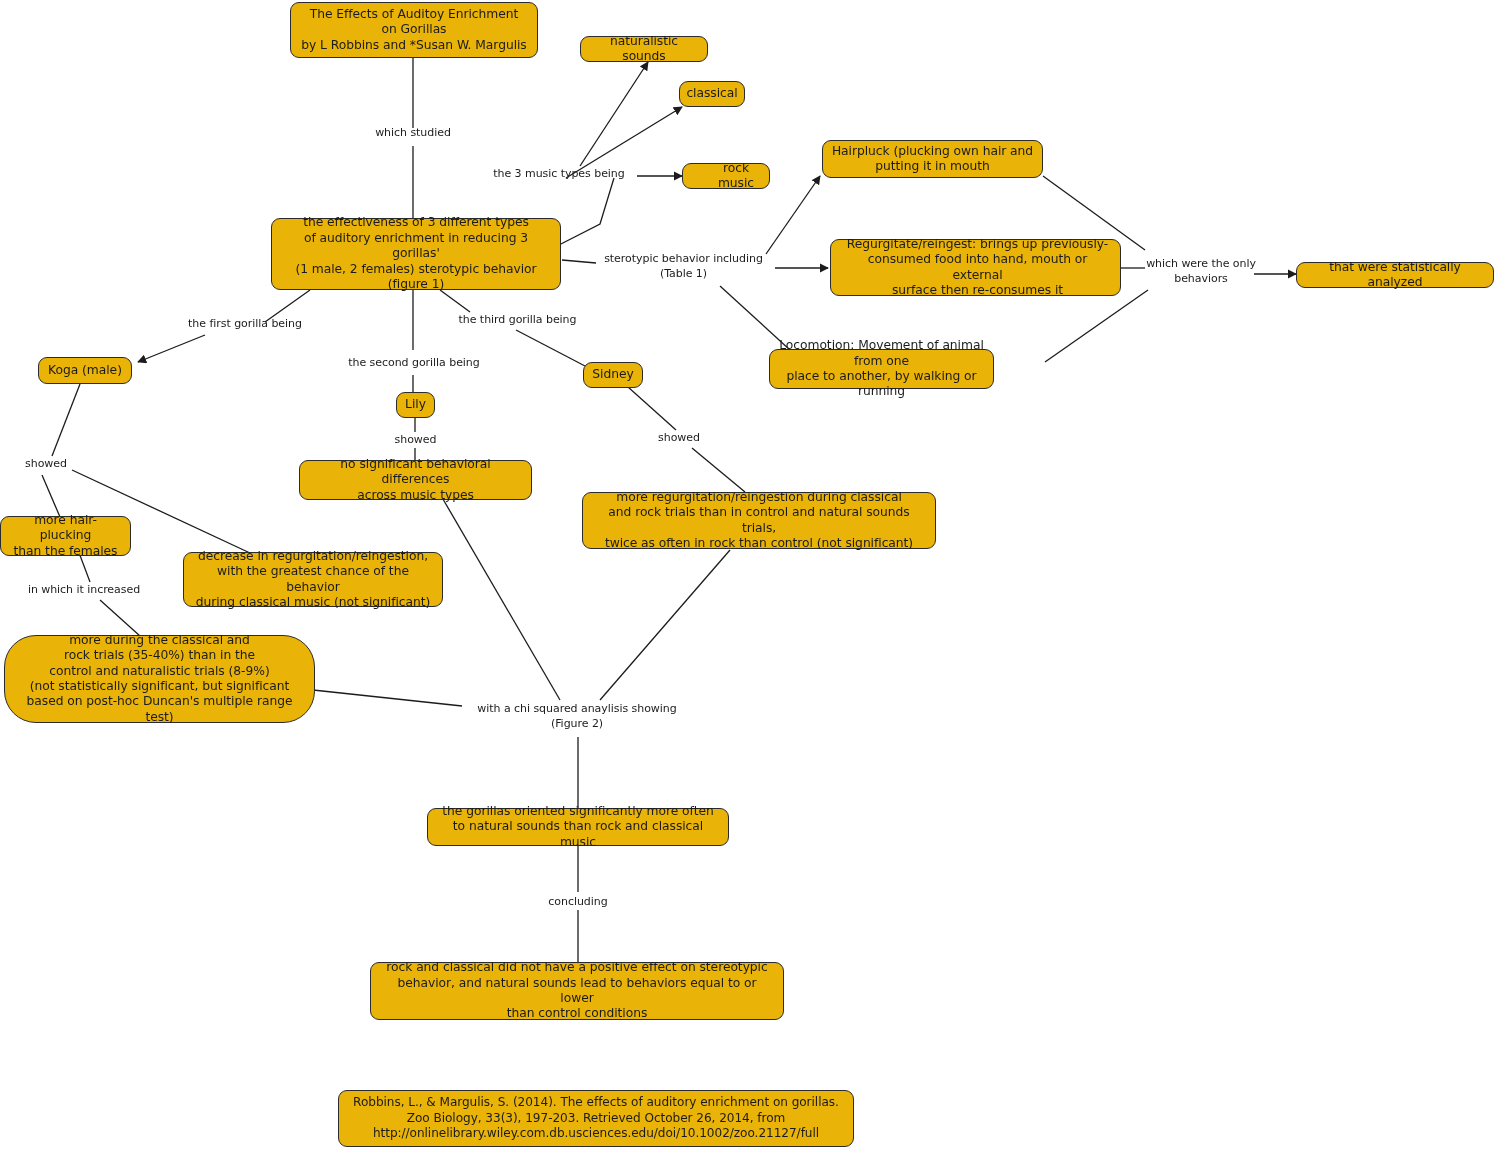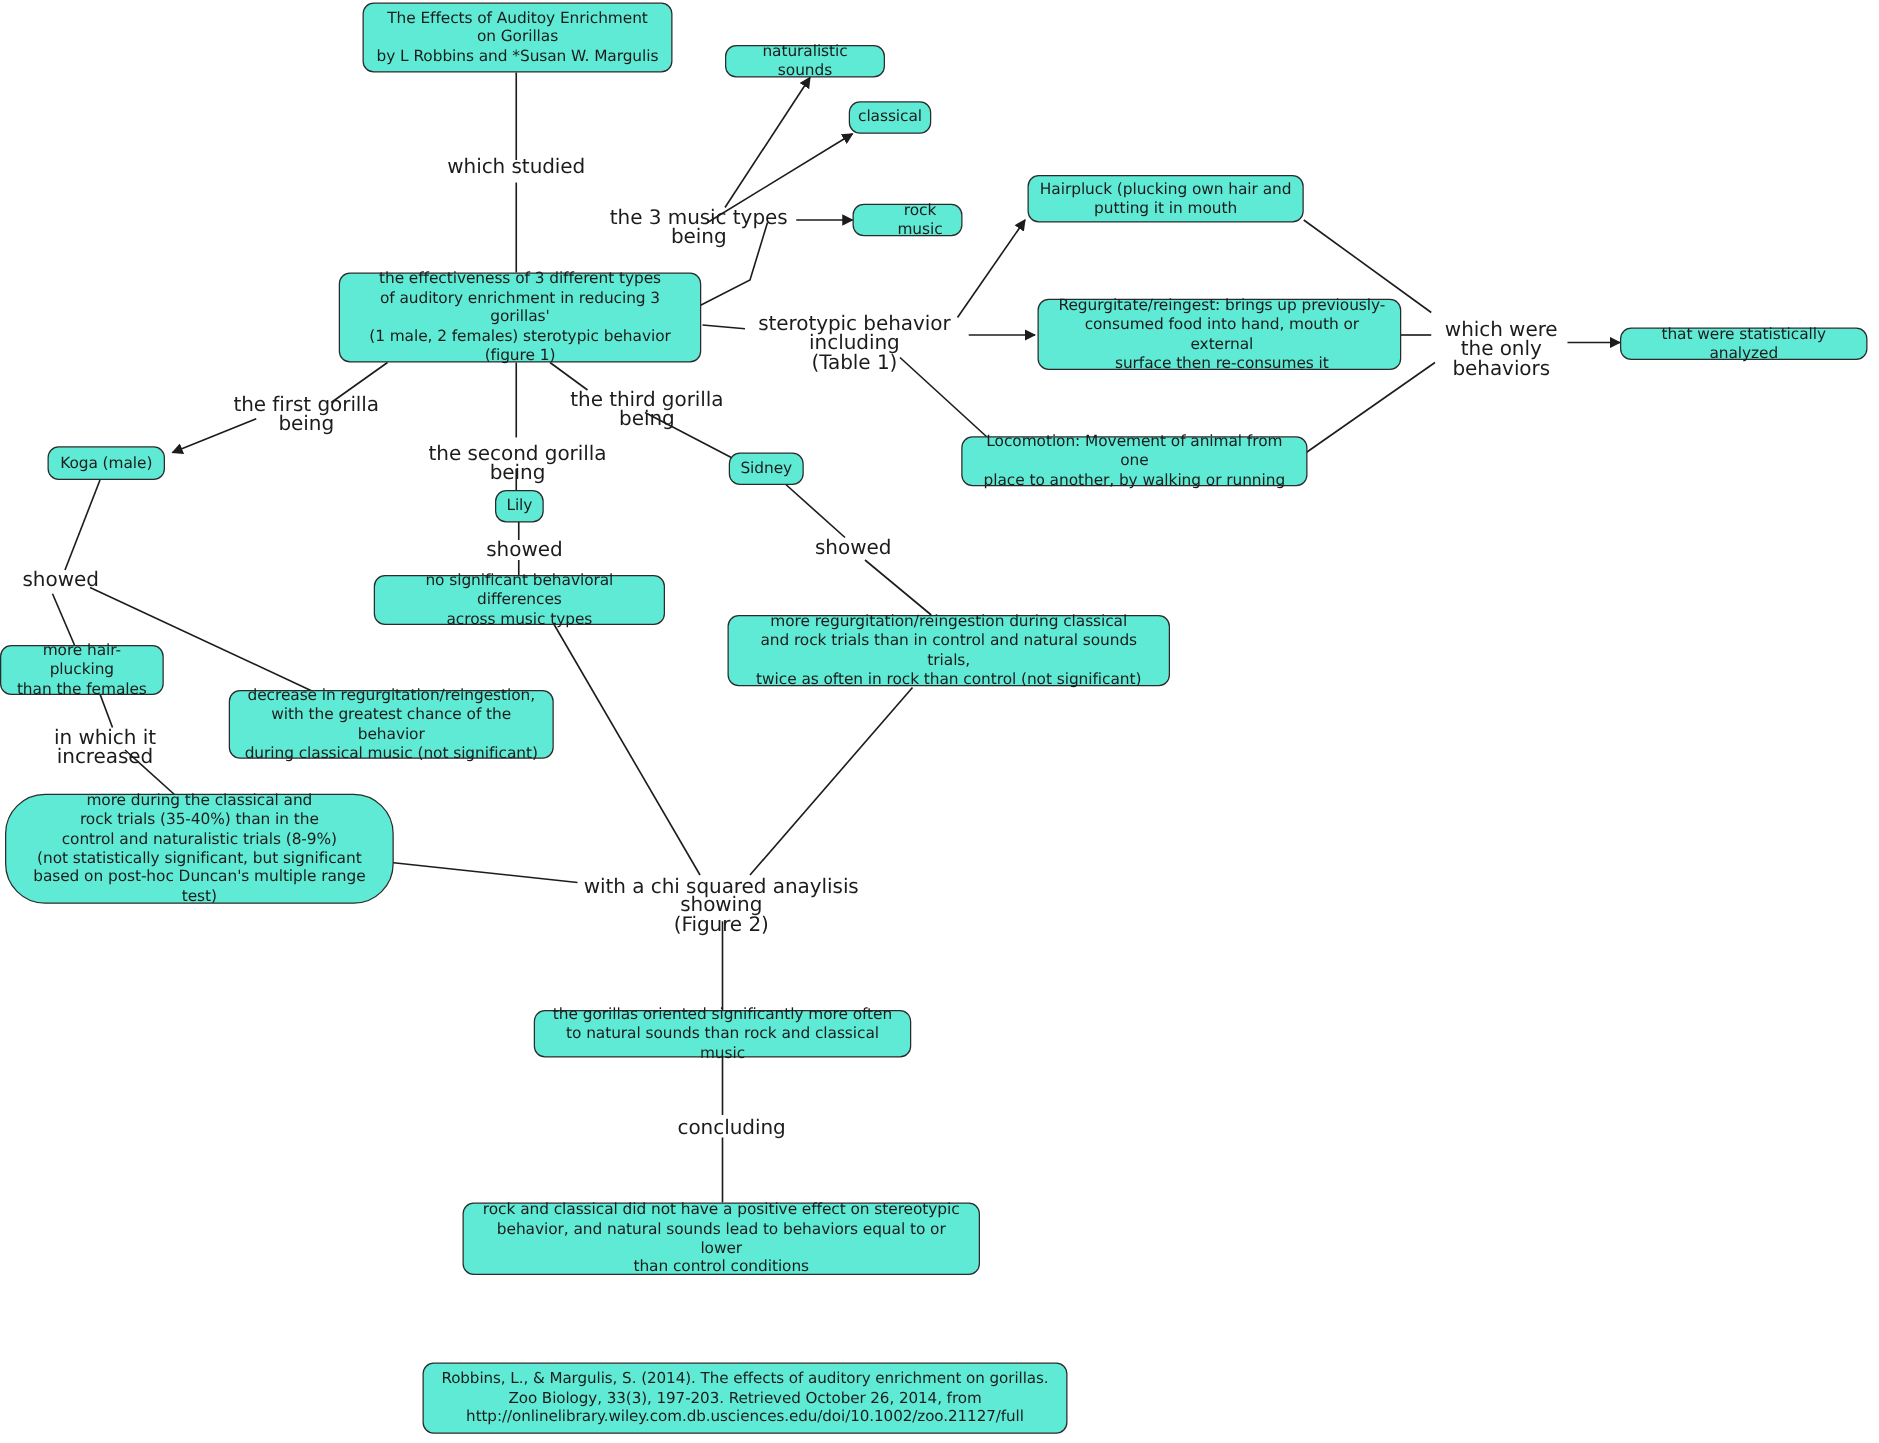--- a/index.html
+++ b/index.html
@@ -22,37 +22,37 @@
     position: absolute;
     left: 0;
     top: 0;
     width: 1503px;
     height: 1154px;
     pointer-events: none;
   }
   .node {
     position: absolute;
     box-sizing: border-box;
-    background: #5eead4;
+    background: #eab308;
     border: 1.3px solid #2b2b2b;
     border-radius: 9px;
     display: flex;
     align-items: center;
     justify-content: center;
     text-align: center;
     font-size: 12.3px;
     line-height: 15.4px;
     color: #1c1c1c;
     padding: 3px 8px;
     white-space: pre-line;
     letter-spacing: -0.05px;
   }
   .elabel {
     position: absolute;
-    font-size: 16px;
+    font-size: 11px;
     line-height: 15.4px;
     color: #1c1c1c;
     text-align: center;
     white-space: pre-line;
     background: transparent;
     letter-spacing: -0.05px;
   }
   .cite {
     font-size: 12.1px;
     line-height: 15.6px;
@@ -146,21 +146,21 @@
 (1 male, 2 females) sterotypic behavior
 (figure 1)</div>
 
   <div class="node" style="left:822px; top:140px; width:221px; height:38px;">Hairpluck (plucking own hair and
 putting it in mouth</div>
 
   <div class="node" style="left:830px; top:239px; width:291px; height:57px;padding-left:12px;">Regurgitate/reingest: brings up previously-
 consumed food into hand, mouth or external
 surface then re-consumes it</div>
 
-  <div class="node" style="left:769px; top:349px; width:277px; height:40px;">Locomotion: Movement of animal from one
+  <div class="node" style="left:769px; top:349px; width:225px; height:40px;">Locomotion: Movement of animal from one
 place to another, by walking or running</div>
 
   <div class="node" style="left:1296px; top:262px; width:198px; height:26px;">that were statistically analyzed</div>
 
   <div class="node" style="left:38px; top:357px; width:94px; height:27px;">Koga (male)</div>
 
   <div class="node" style="left:396px; top:392px; width:39px; height:26px;">Lily</div>
 
   <div class="node" style="left:583px; top:362px; width:60px; height:26px;">Sidney</div>
 

